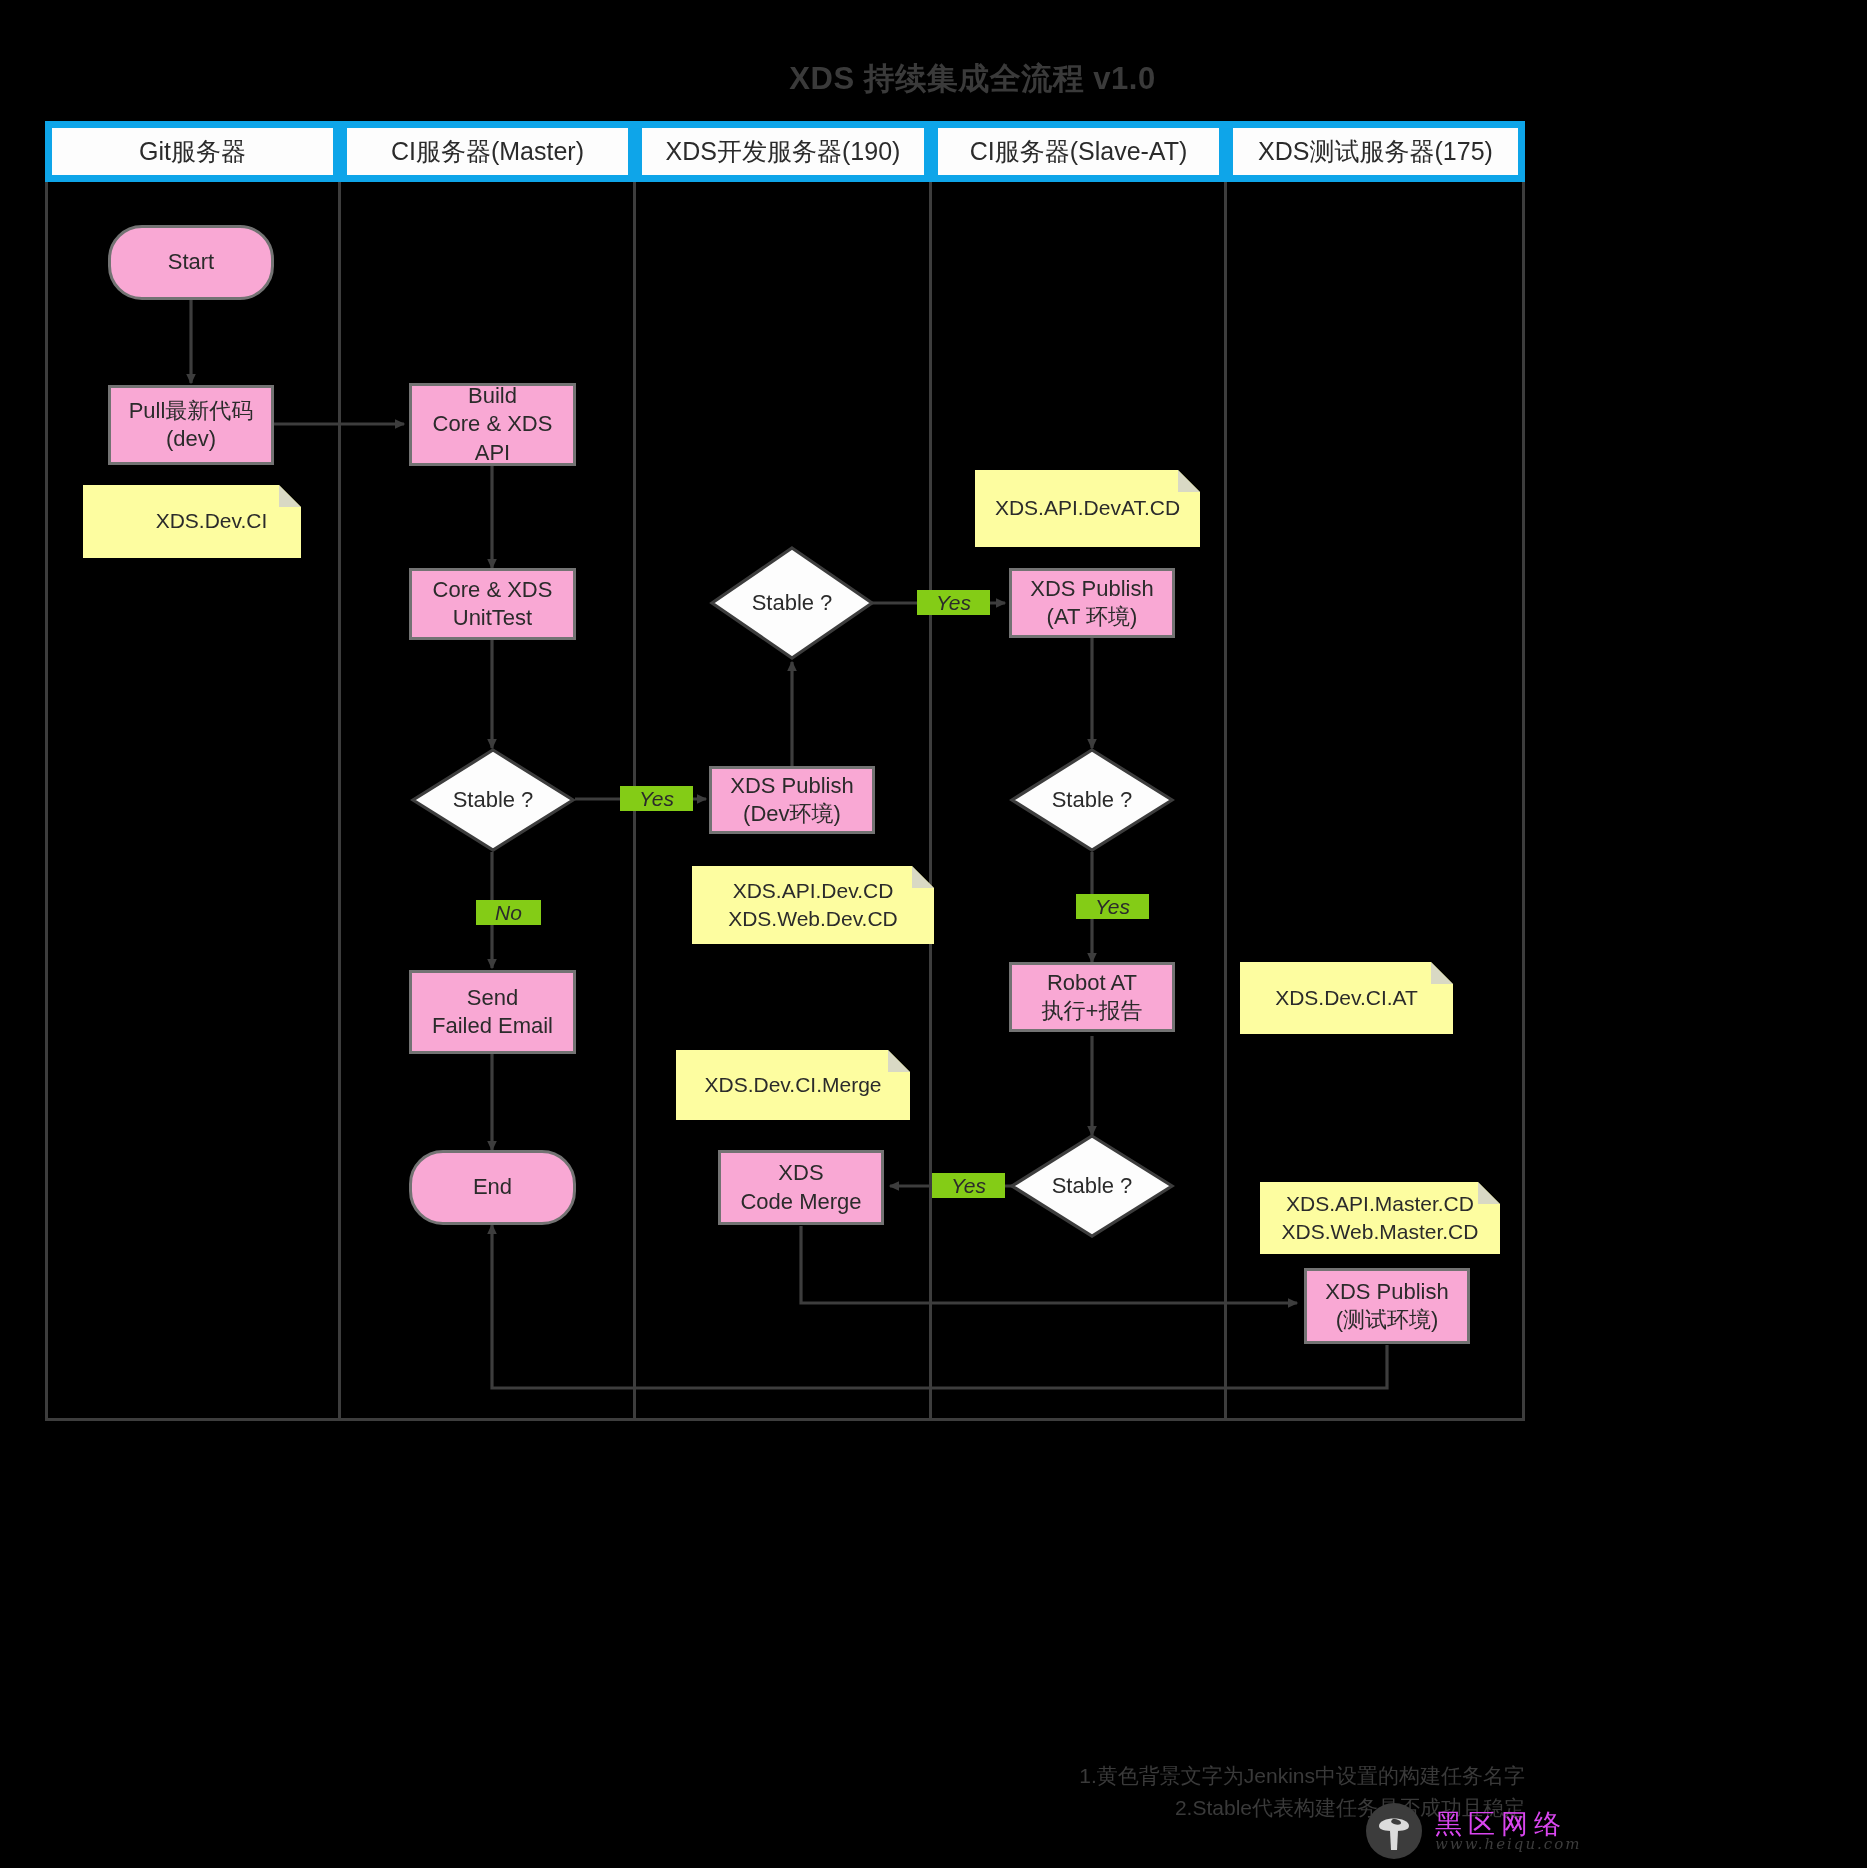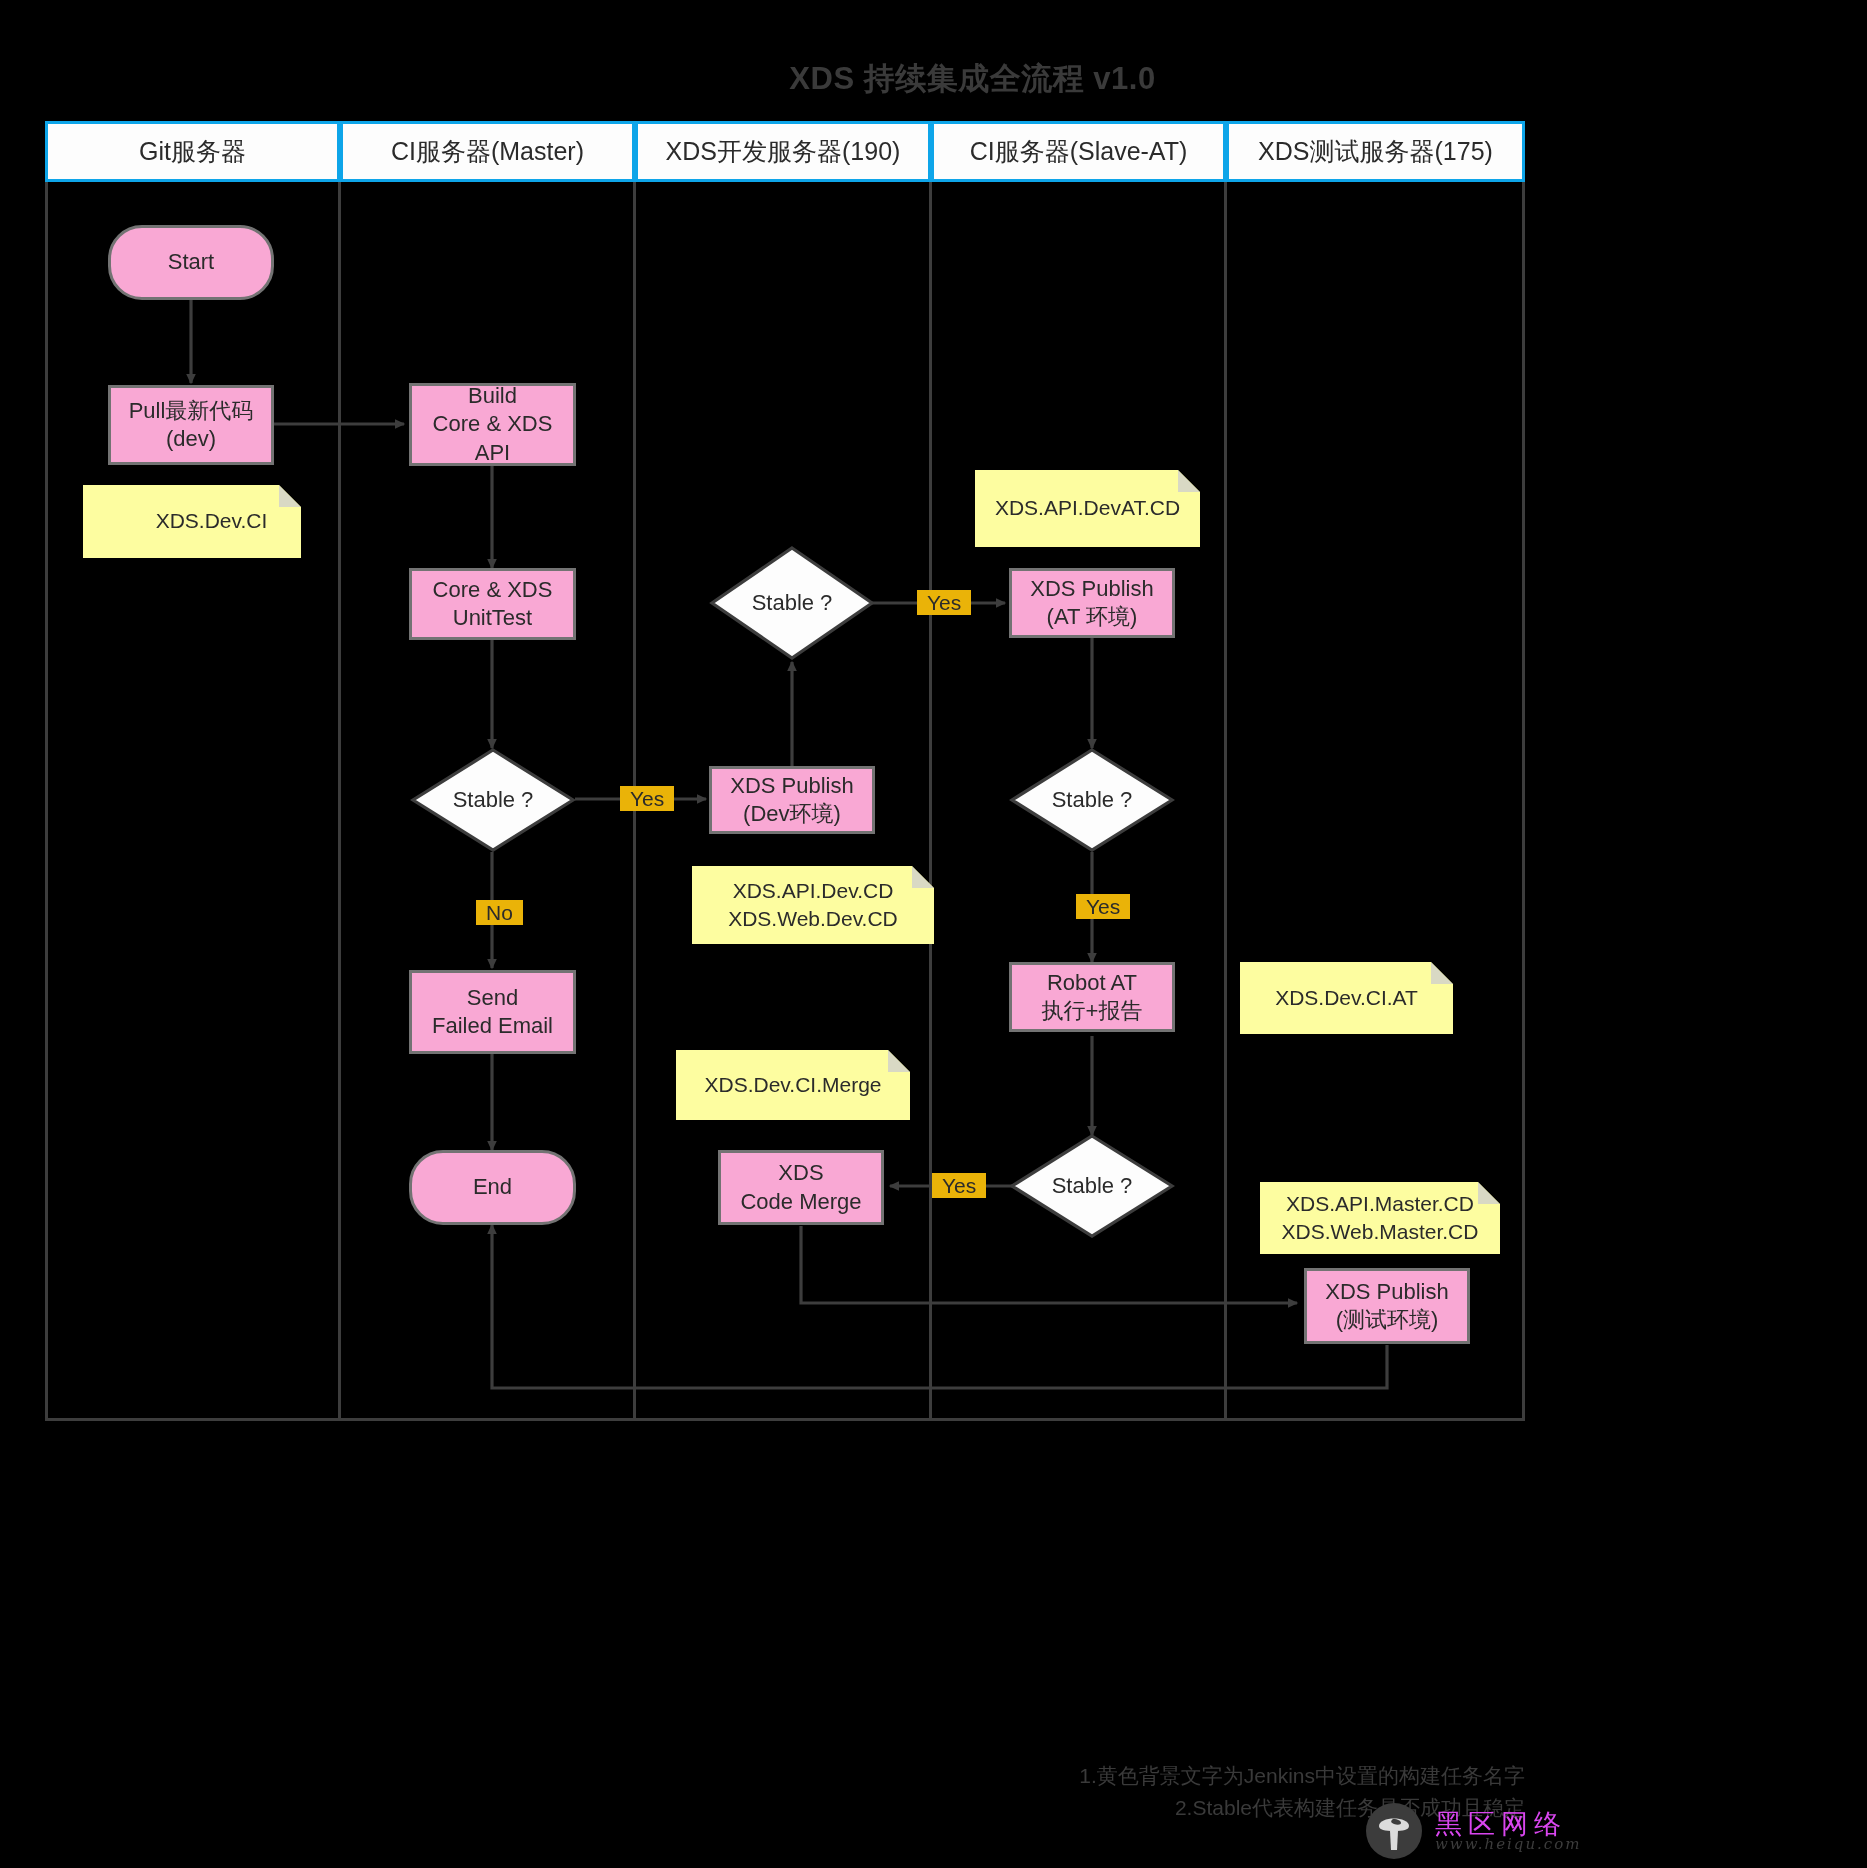--- a/index.html
+++ b/index.html
@@ -16,21 +16,21 @@
     left:0;top:58px;width:1867px;text-align:center;
     font-size:31px;font-weight:bold;color:#3a3a3a;letter-spacing:.5px;margin-left:39px;
   }
 
   
   .lane-frame{
     left:45px;top:121px;width:1480px;height:1300px;
     border:3px solid #3d3d3d;background:transparent;
   }
   .lane-header{
-    top:121px;height:61px;background:#fdfdfd;border:3px solid #0ea5e9;
+    top:121px;height:61px;background:#fdfdfd;border:7px solid #0ea5e9;
     display:flex;align-items:center;justify-content:center;
     font-size:25px;color:#2b2b2b;
   }
   .lane-divider{top:182px;width:3px;height:1239px;background:#3d3d3d;}
 
   
   .node{
     background:#f9a8d4;border:3px solid #737373;
     display:flex;align-items:center;justify-content:center;
     text-align:center;font-size:22px;line-height:1.28;color:#2b2b2b;
@@ -52,22 +52,22 @@
     clip-path:polygon(0 0, calc(100% - 22px) 0, 100% 22px, 100% 100%, 0 100%);
   }
   .note .fold{
     position:absolute;right:0;top:0;width:22px;height:22px;
     background:#d9d9c4;
     clip-path:polygon(0 0, 100% 100%, 0 100%);
   }
 
   
   .elabel{
-    background:#eab308;color:#2b2b2b;font-size:21px;
-    padding:1px 10px;line-height:1.1;
+    background:#84cc16;color:#2b2b2b;font-size:21px;
+    padding:1px 19px;line-height:1.1;font-style:italic;
   }
 
   
   .footer{
     right:1867px;right:auto;left:1000px;top:1760px;width:525px;
     text-align:right;font-size:21px;line-height:1.5;color:#3a3a3a;
   }
   .wm{left:1365px;top:1800px;width:470px;height:62px;display:flex;align-items:center;gap:12px;}
   .wm-text{display:flex;flex-direction:column;line-height:1;}
   .wm-cn{font-size:27px;color:#d946ef;letter-spacing:6px;font-family:"DejaVu Serif",serif;}

